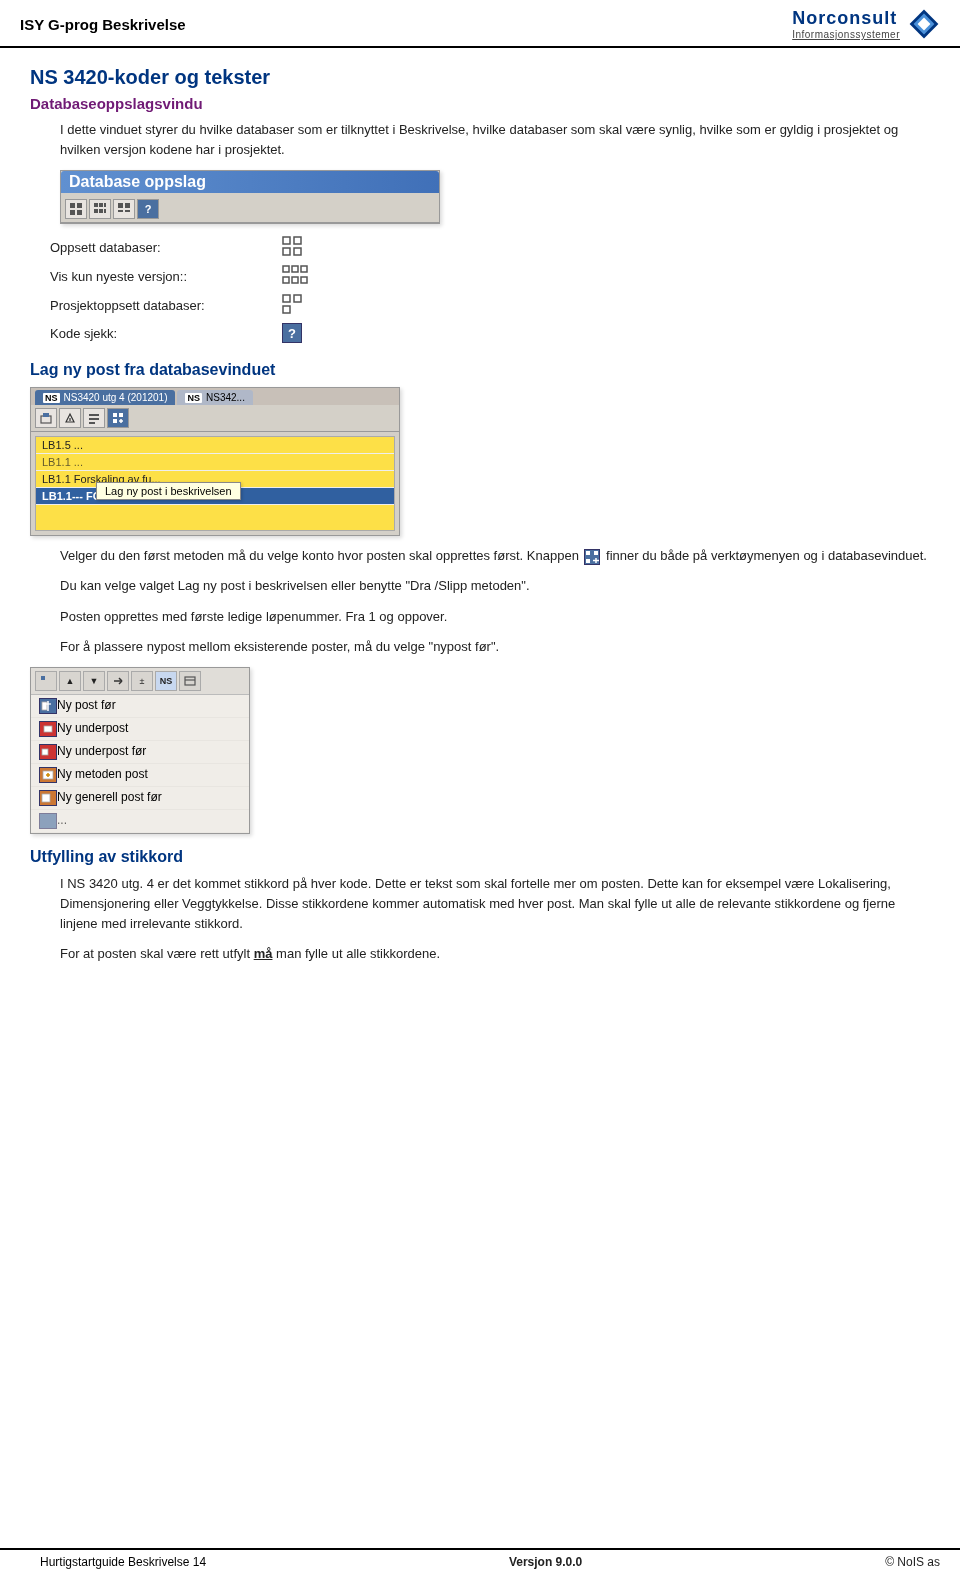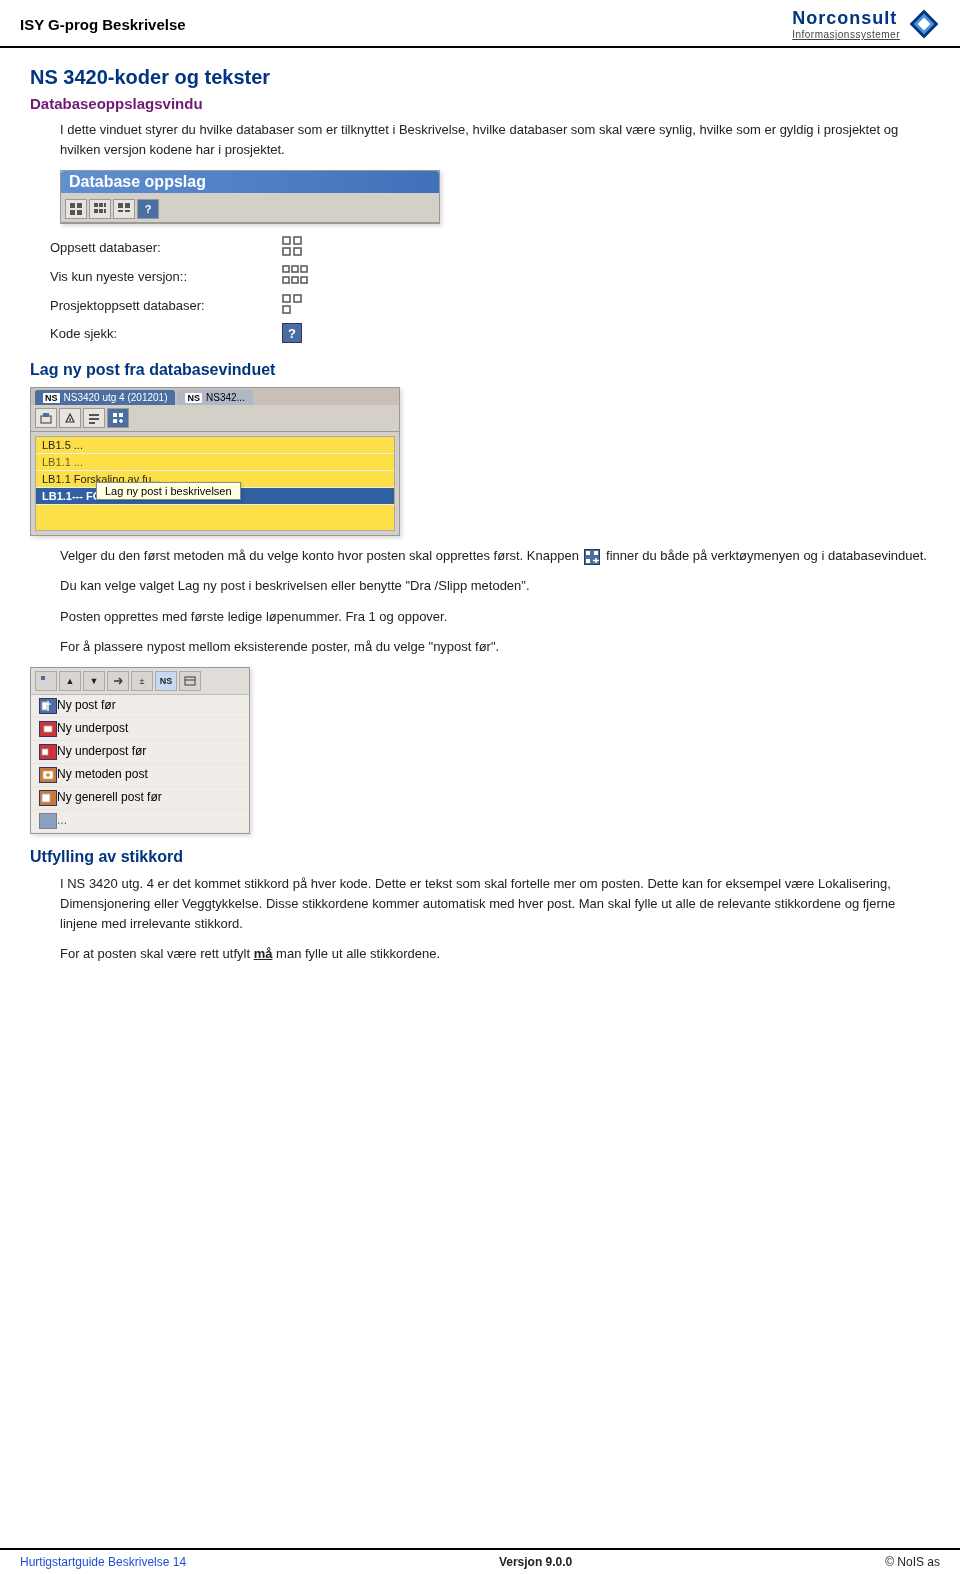--- a/index.html
+++ b/index.html
@@ -261,21 +261,21 @@
       left: 0;
       width: 960px;
       background: #fff;
       border-top: 2px solid #000;
       display: flex;
       justify-content: space-between;
       align-items: center;
       padding: 5px 20px;
       font-size: 12px;
     }
-    .footer-left { color: #1d4ed8; }
+    .footer-left { color: #000000; margin-left: 20px; }
     .footer-center { color: #222; font-weight: bold; }
     .footer-right { color: #222; }
 
     .bold { font-weight: bold; }
     .underline { text-decoration: underline; }
     .indent { margin-left: 30px; }
   </style>
 </head>
 <body>
 

